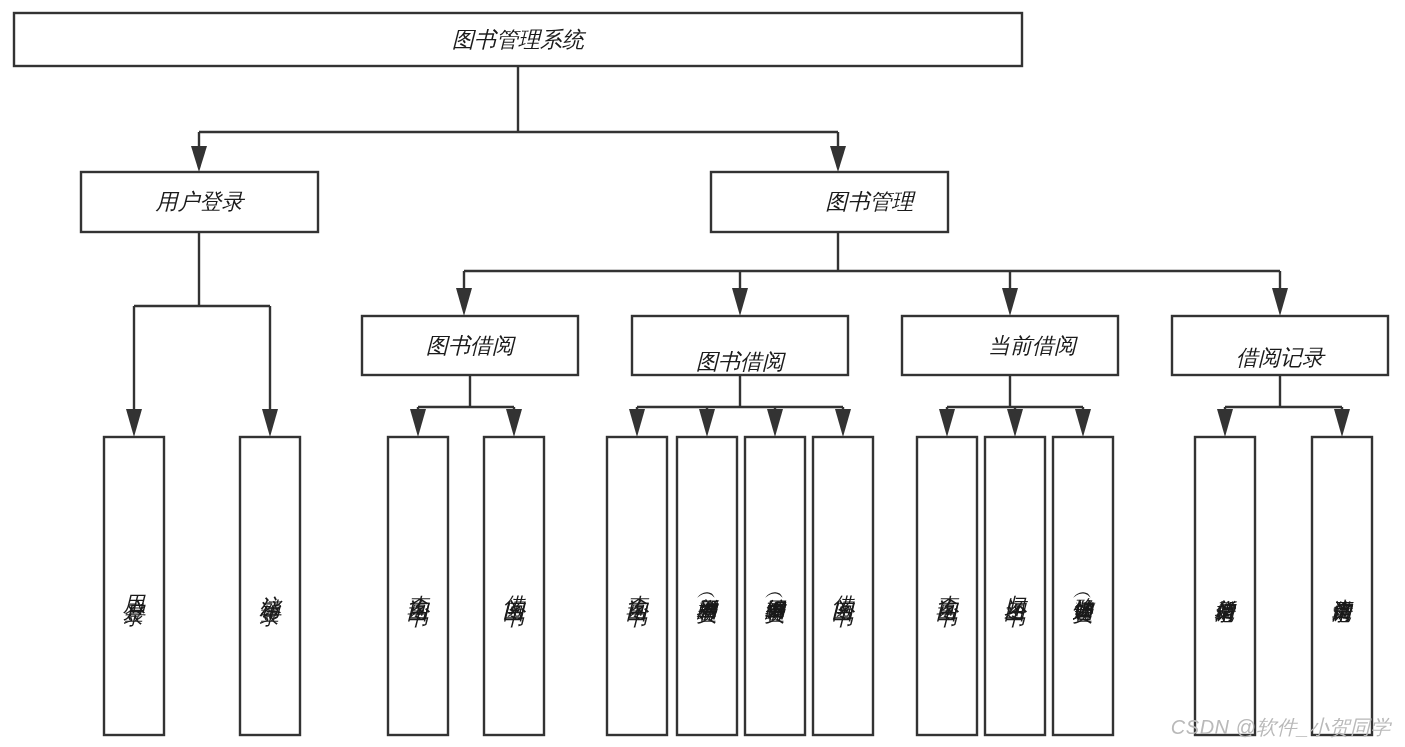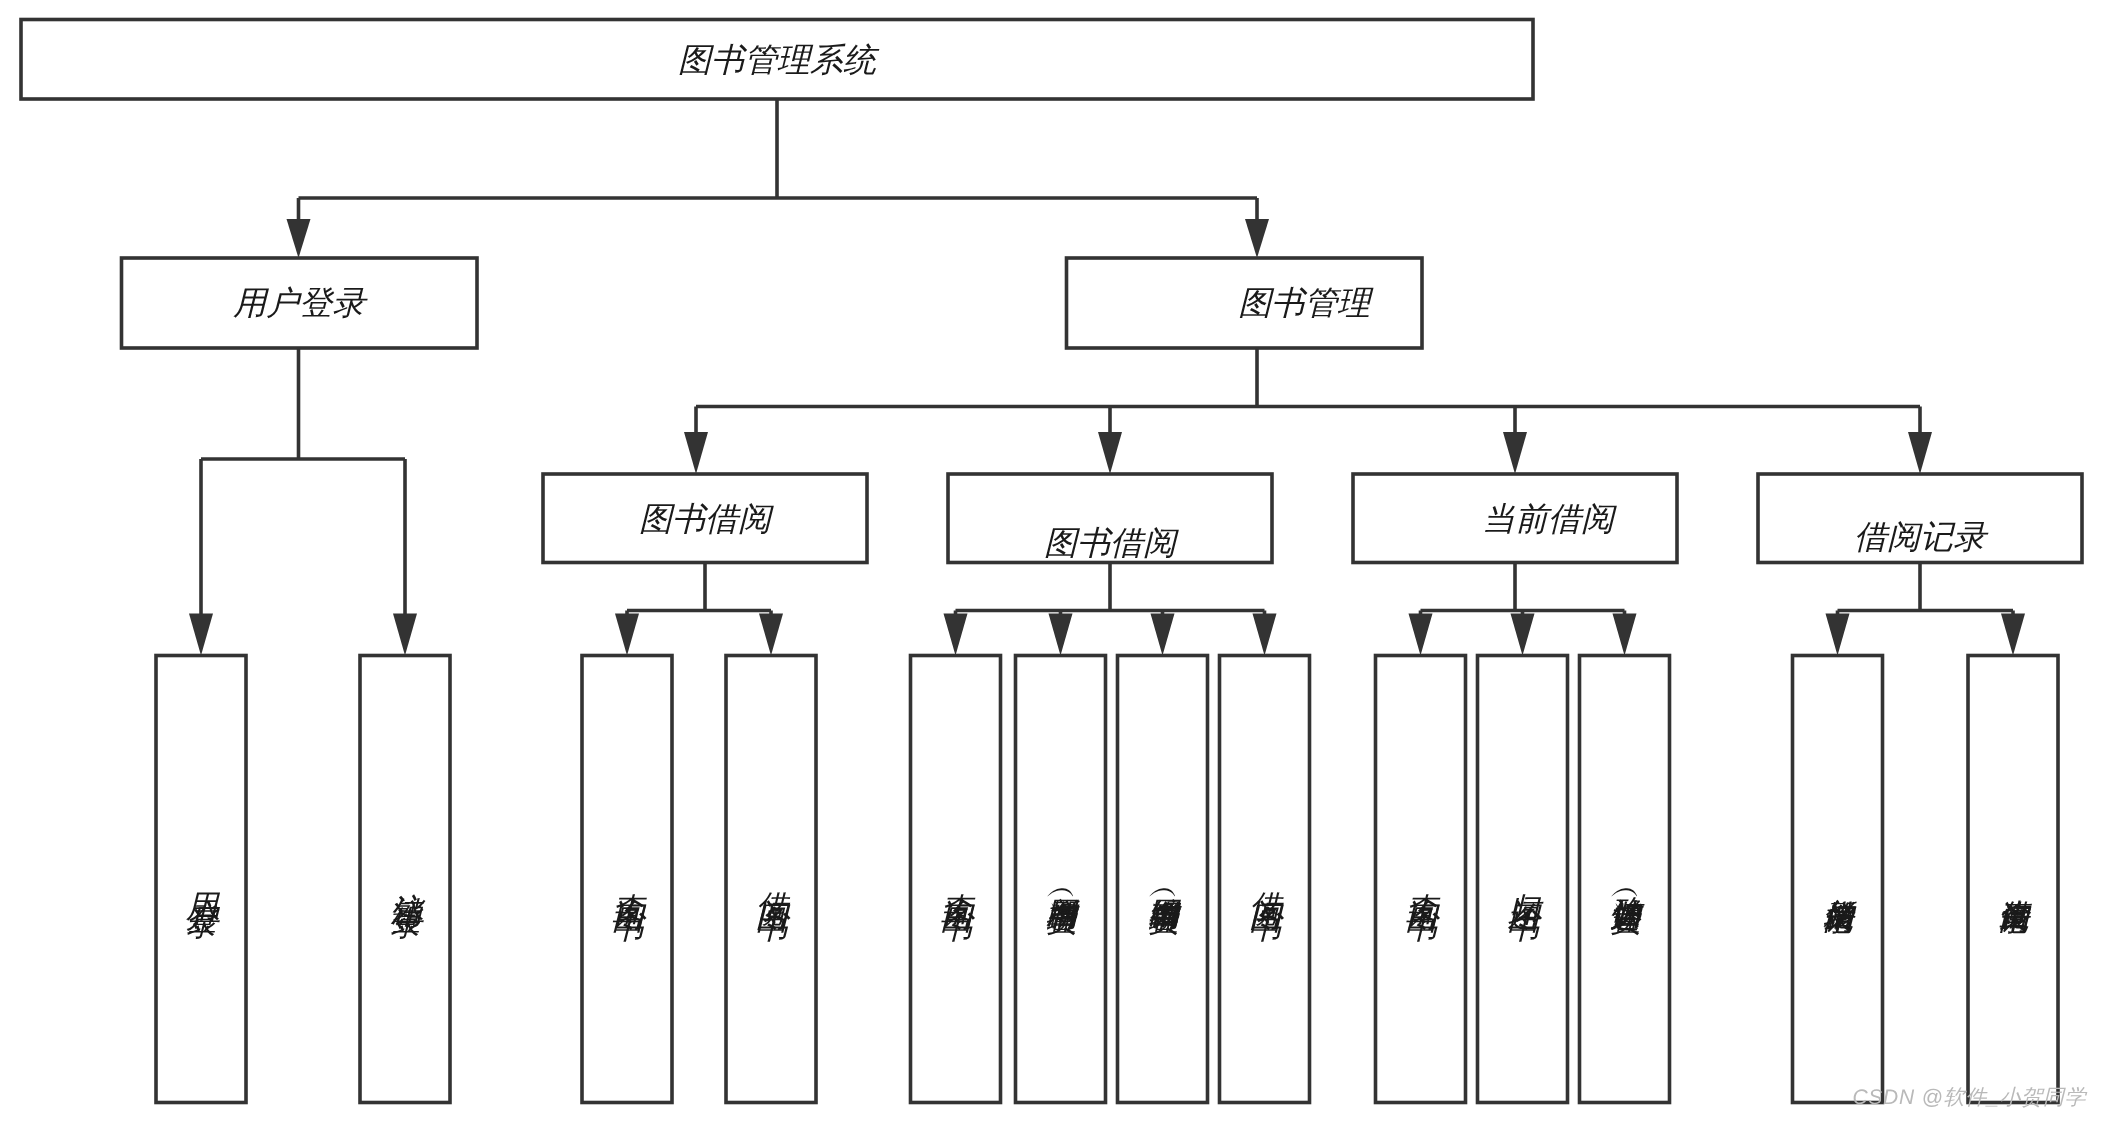--- a/index.html
+++ b/index.html
@@ -74,21 +74,21 @@
     font-family: "Liberation Sans", "DejaVu Sans", sans-serif;
     font-size: 22px;
     color: #1a1a1a;
     white-space: nowrap;
   }
   .watermark {
     position: absolute;
     right: 14px;
     bottom: 6px;
     font-family: "Liberation Sans", "DejaVu Sans", sans-serif;
-    font-size: 14px;
+    font-size: 20px;
     color: #b9b9b9;
     white-space: nowrap;
     letter-spacing: 0.5px;
   }
 </style>
 </head>
 <body>
 
 <div id="diagram-root">
 

